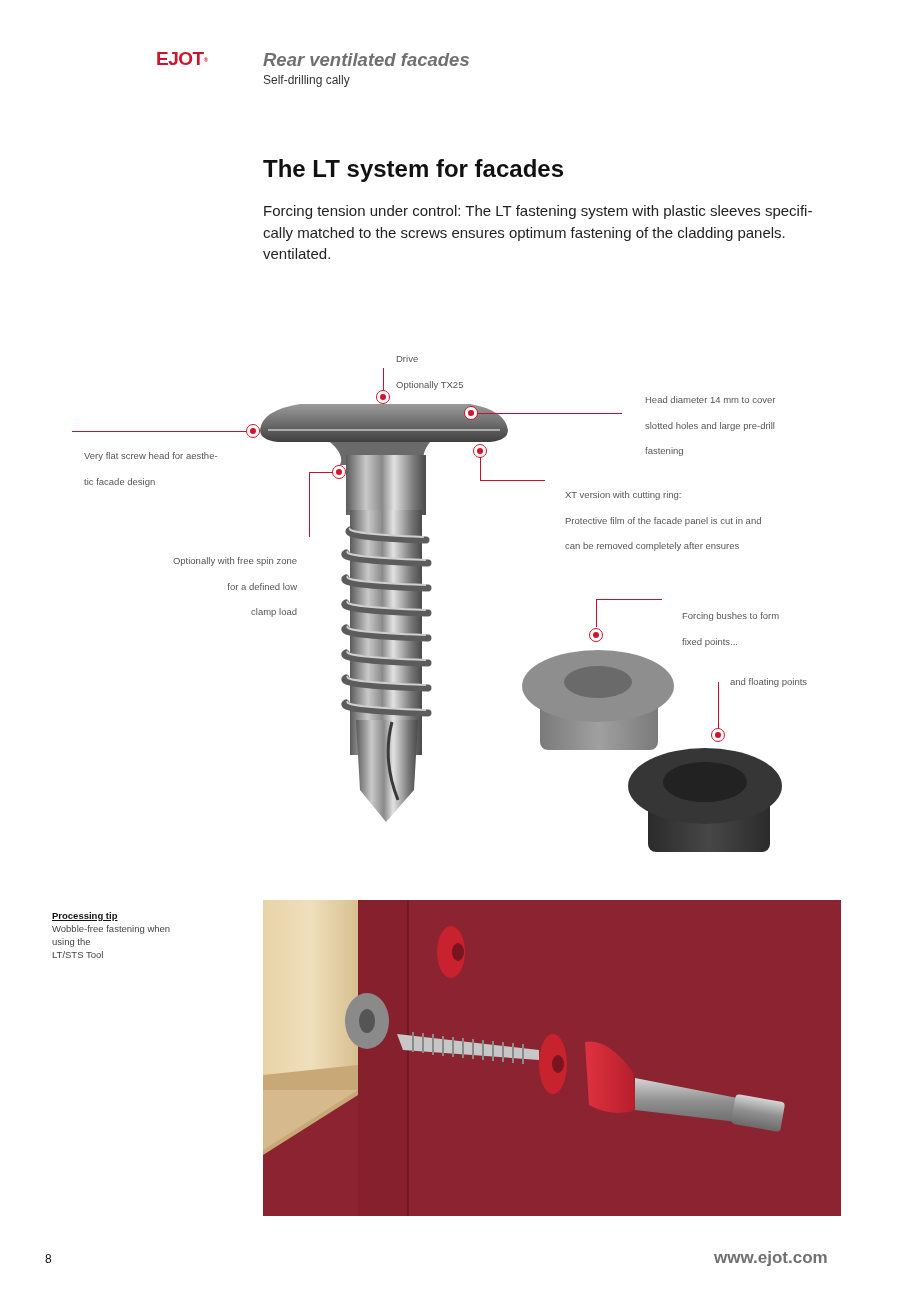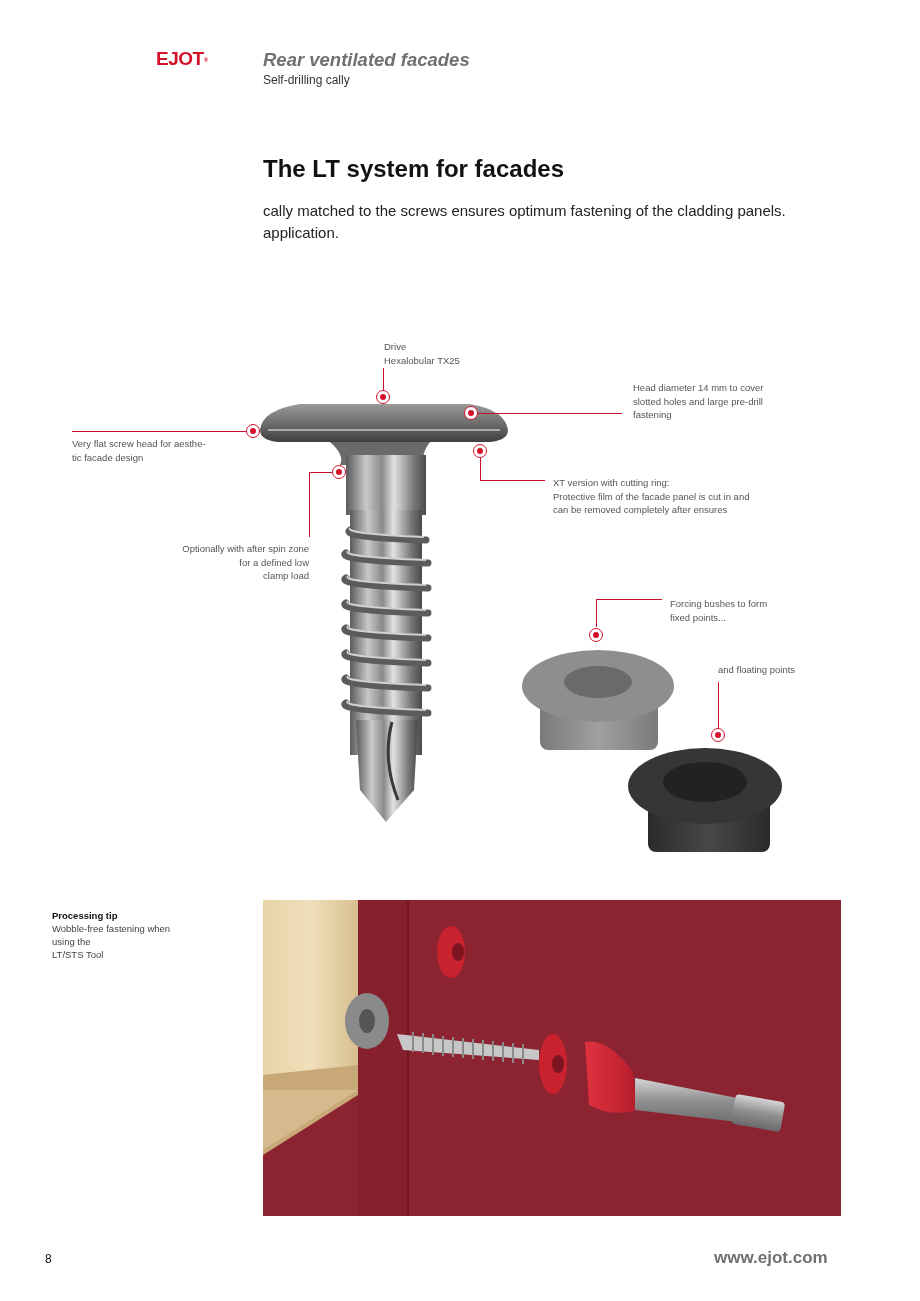--- a/index.html
+++ b/index.html
@@ -6,42 +6,43 @@
   body { width:920px; height:1301px; position:relative; overflow:hidden; font-family:"Liberation Sans", sans-serif; color:#222; }
   .abs { position:absolute; }
   .logo { left:156px; top:49px; font-family:"Liberation Sans", sans-serif; font-weight:bold; font-size:19px; letter-spacing:-0.5px; color:#d3122a; line-height:20px; }
   .logo sup { font-size:6px; vertical-align:top; position:relative; top:1px; }
   .hdr-title { left:263px; top:49px; font-size:18.5px; font-weight:bold; color:#707070; line-height:22px;font-style:italic; }
   .hdr-sub { left:263px; top:73px; font-size:12px; color:#333; line-height:14px; }
   .h1 { left:263px; top:154px; font-size:24px; font-weight:bold; color:#111; line-height:30px; }
   .lead { left:263px; top:200px; width:580px; font-size:15px; line-height:21.5px; color:#222; }
   .lead p { margin:0; }
   .callout { font-size:9.5px; line-height:13.5px; color:#555; }
-  .callout p { margin:0; }
+  .callout p { margin:12px; }
   .line { position:absolute; background:#c8102e; }
   .dot { position:absolute; width:14px; height:14px; border-radius:50%; border:1.5px solid #d3122a; background:#fff; box-sizing:border-box; }
   .dot::after { content:""; position:absolute; left:2.5px; top:2.5px; width:6px; height:6px; border-radius:50%; background:#d3122a; }
   .tip { left:52px; top:909px; font-size:9.5px; line-height:13px; color:#444; }
-  .tip b { color:#111; }
+  .tip b { color:#111;text-decoration:underline; }
   .tip p { margin:0; }
   .photo { left:263px; top:900px; width:578px; height:316px; overflow:hidden; }
   .pagenum { left:45px; top:1252px; font-size:12px; color:#111; }
   .url { left:714px; top:1248px; font-size:17px; font-weight:bold; color:#707070; }
 </style>
 </head>
 <body>
 
 <div class="abs logo"><span>EJOT</span><sup>®</sup></div>
 <div class="abs hdr-title">Rear ventilated facades</div>
 <div class="abs hdr-sub">Self-drilling cally</div>
 
 <div class="abs h1">The LT system for facades</div>
 <div class="abs lead">
+  <p>Forcing tension under control: The LT fastening system with plastic sleeves specifi-</p>
   <p>cally matched to the screws ensures optimum fastening of the cladding panels.</p>
-  <p>application.</p>
+  <p>ventilated.</p>
 </div>
 
 <svg class="abs" style="left:0;top:0" width="920" height="900">
   <defs>
     <linearGradient id="steel" x1="0" x2="1" y1="0" y2="0">
       <stop offset="0" stop-color="#5a5a5a"></stop>
       <stop offset="0.25" stop-color="#c9c9c9"></stop>
       <stop offset="0.45" stop-color="#8a8a8a"></stop>
       <stop offset="0.6" stop-color="#e2e2e2"></stop>
       <stop offset="0.85" stop-color="#777"></stop>
@@ -124,38 +125,38 @@
 <div class="dot" style="left:376px;top:390px"></div>
 <div class="dot" style="left:464px;top:406px"></div>
 <div class="dot" style="left:246px;top:424px"></div>
 <div class="dot" style="left:473px;top:444px"></div>
 <div class="dot" style="left:332px;top:465px"></div>
 <div class="dot" style="left:589px;top:628px"></div>
 <div class="dot" style="left:711px;top:728px"></div>
 
 <div class="abs callout" style="left:384px;top:340px">
   <p>Drive</p>
-  <p>Hexalobular TX25</p>
+  <p>Optionally TX25</p>
 </div>
 <div class="abs callout" style="left:633px;top:381px">
   <p>Head diameter 14 mm to cover</p>
   <p>slotted holes and large pre-drill</p>
   <p>fastening</p>
 </div>
 <div class="abs callout" style="left:72px;top:437px">
   <p>Very flat screw head for aesthe-</p>
   <p>tic facade design</p>
 </div>
 <div class="abs callout" style="left:553px;top:476px">
   <p>XT version with cutting ring:</p>
   <p>Protective film of the facade panel is cut in and</p>
   <p>can be removed completely after ensures</p>
 </div>
 <div class="abs callout" style="left:150px;top:542px;width:159px;text-align:right">
-  <p>Optionally with after spin zone</p>
+  <p>Optionally with free spin zone</p>
   <p>for a defined low</p>
   <p>clamp load</p>
 </div>
 <div class="abs callout" style="left:670px;top:597px">
   <p>Forcing bushes to form</p>
   <p>fixed points...</p>
 </div>
 <div class="abs callout" style="left:718px;top:663px">
   <p>and floating points</p>
 </div>

